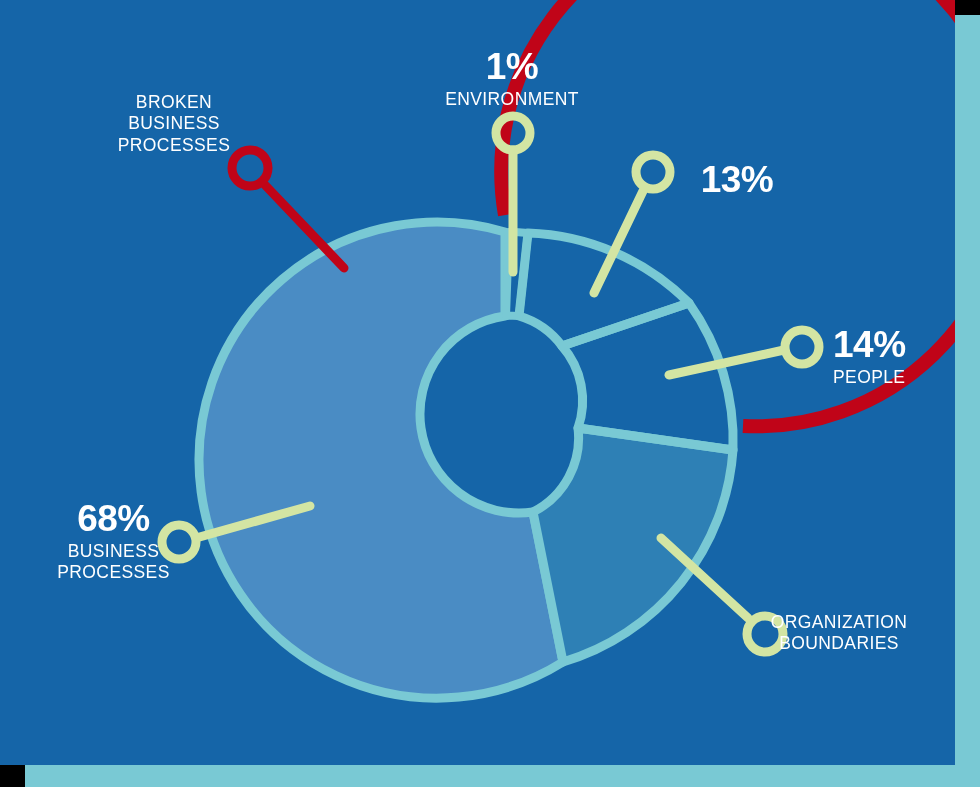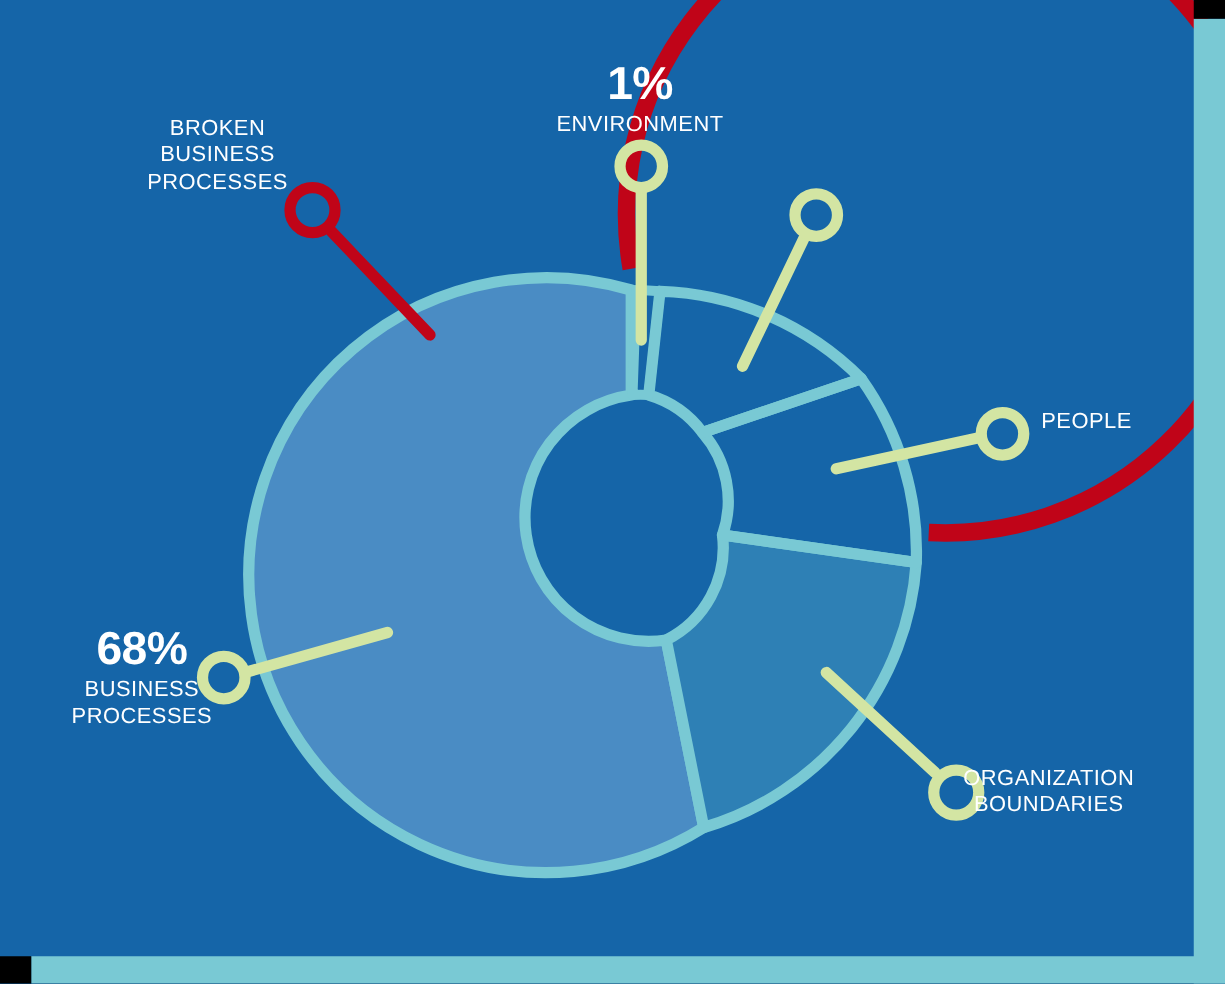--- a/index.html
+++ b/index.html
@@ -131,23 +131,25 @@
   <div class="label lbl-broken">
     <span class="cap">BROKEN<br>BUSINESS<br>PROCESSES</span>
   </div>
 
   <div class="label lbl-environment">
     <span class="pct">1%</span>
     <span class="cap">ENVIRONMENT</span>
   </div>
 
   <div class="label lbl-equip">
+    <span class="pct">13%</span>
   </div>
 
   <div class="label lbl-people">
+    <span class="pct">14%</span>
     <span class="cap">PEOPLE</span>
   </div>
 
   <div class="label lbl-org">
     <span class="cap">ORGANIZATION<br>BOUNDARIES</span>
   </div>
 
   <div class="label lbl-business">
     <span class="pct">68%</span>
     <span class="cap">BUSINESS<br>PROCESSES</span>

